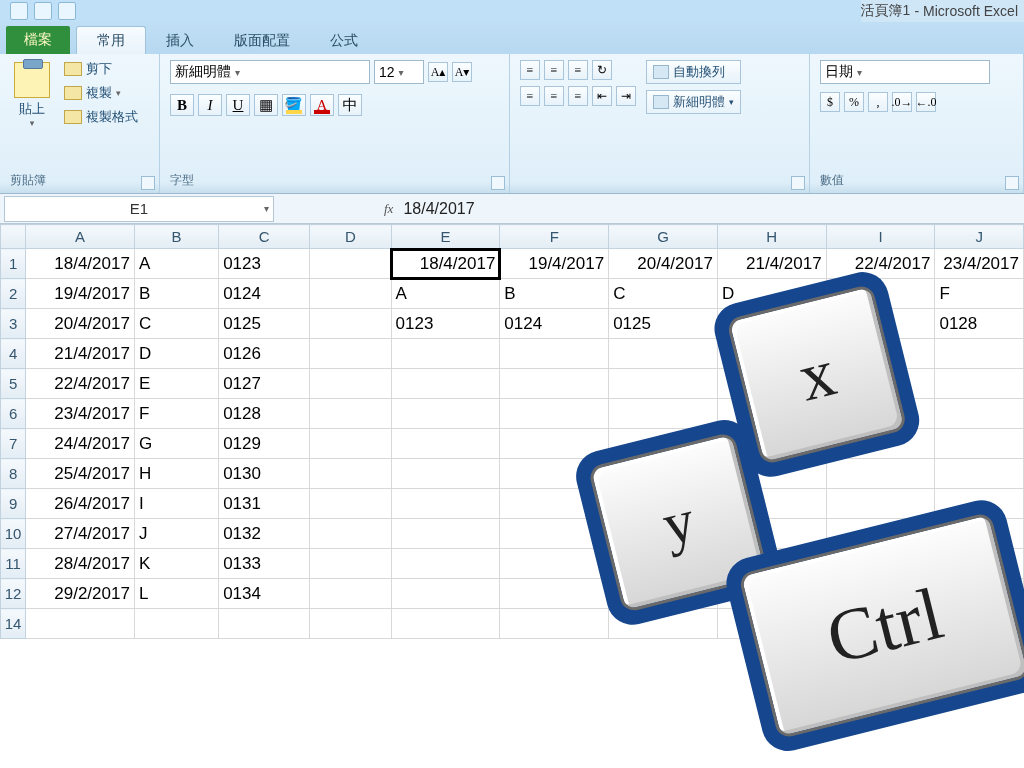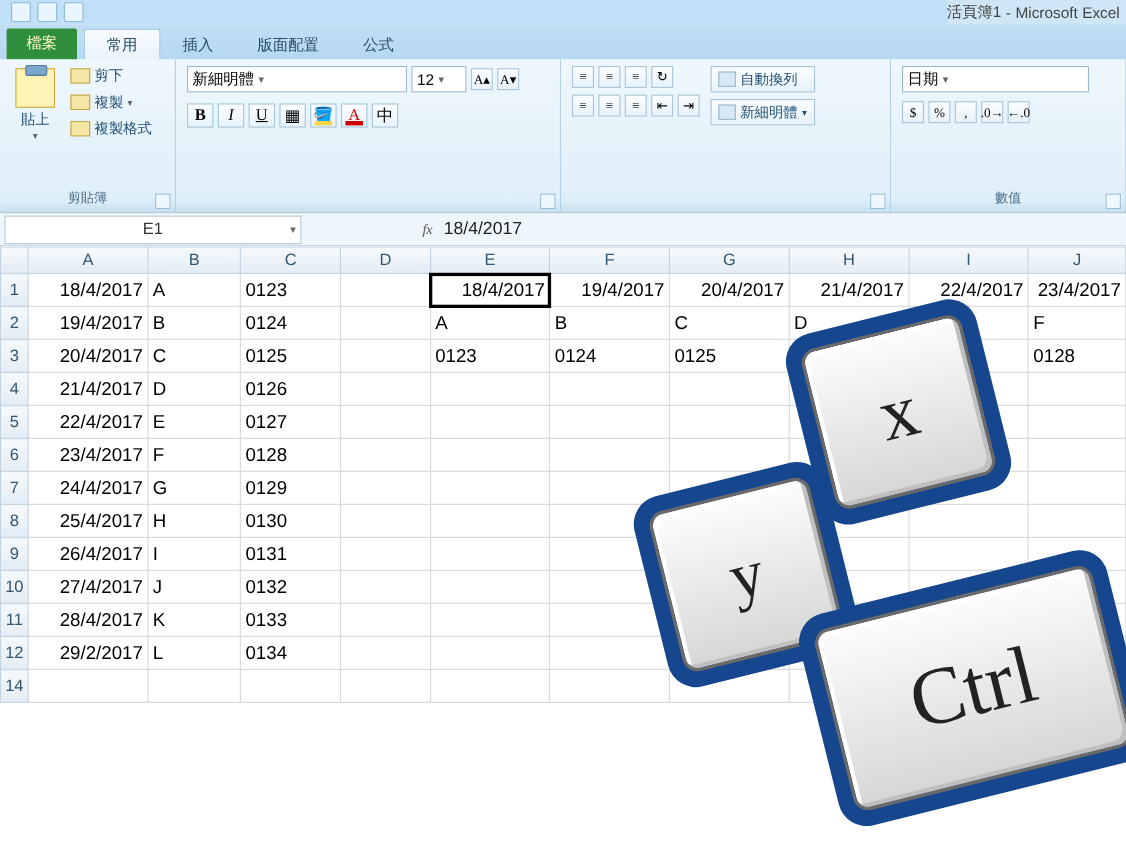--- a/index.html
+++ b/index.html
@@ -89,21 +89,21 @@
     justify-content: space-between;
     position: relative;
   }
   .group-body {
     flex: 1;
     display: flex;
     align-items: flex-start;
     gap: 10px;
   }
   .group-label {
-    text-align: center;
+    text-align: left;
     font-size: 12px;
     color: #4a6c86;
     padding-bottom: 2px;
   }
   .group-label::after {
     content: "";
   }
   .dlglauncher {
     position: absolute;
     right: 4px; bottom: 3px;
@@ -320,20 +320,21 @@
           </div>
         <div class="sq">
             <u>U</u>
           </div>
         <div class="sq">▦</div>
         <div class="sq" style="position:relative;">🪣<span style="position:absolute;bottom:1px;left:3px;right:3px;height:4px;background:#ffd54a;"></span></div>
         <div class="sq" style="color:#c00;position:relative;">A<span style="position:absolute;bottom:1px;left:3px;right:3px;height:4px;background:#c00;"></span></div>
         <div class="sq">中</div>
       </div>
     </div>
+    <div class="group-label">字型</div>
     <div class="dlglauncher"></div>
   </div>
 
   <div class="group" style="width:300px">
     <div class="group-body">
       <div class="align-grid">
         <div class="align-line">
           <div class="sq small">≡</div>
           <div class="sq small">≡</div>
           <div class="sq small">≡</div>

